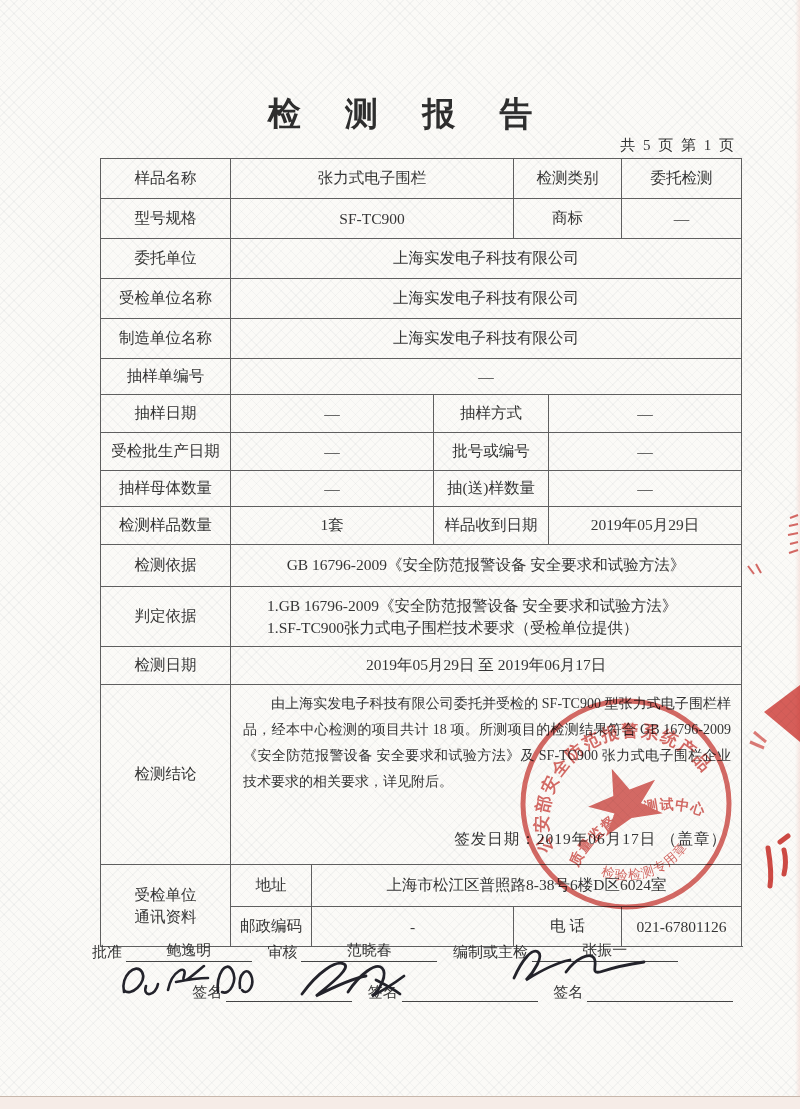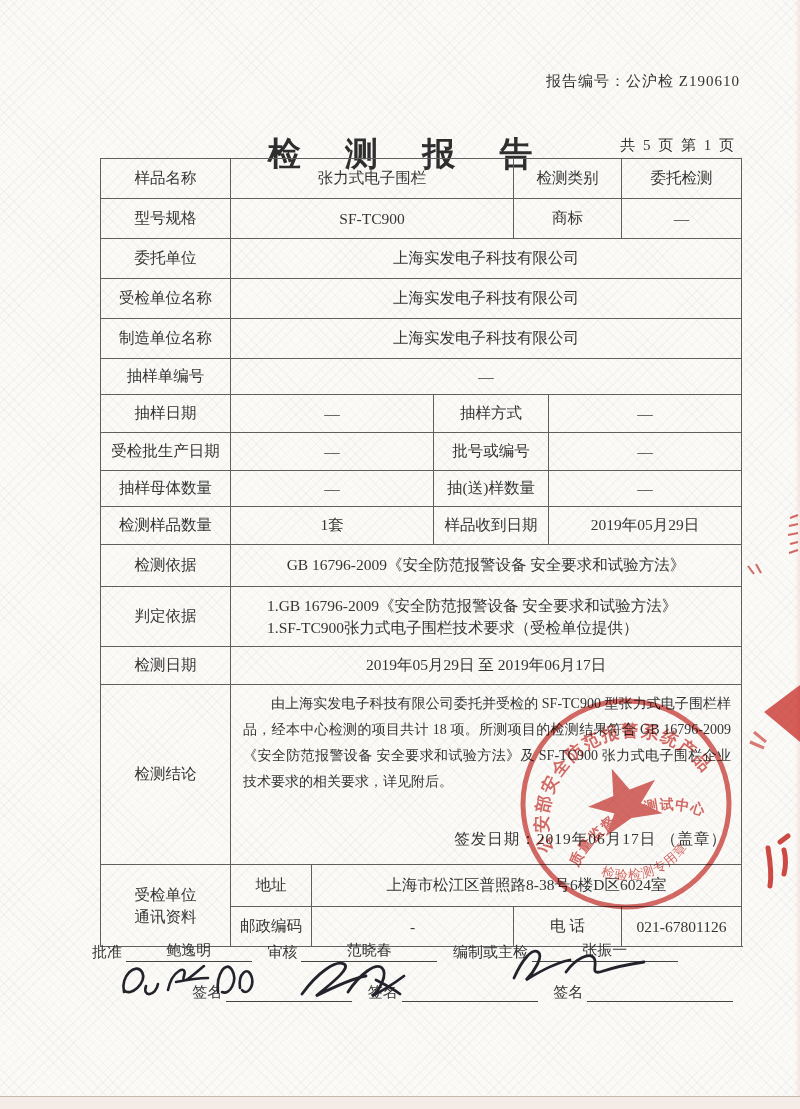--- a/index.html
+++ b/index.html
@@ -15,21 +15,21 @@
     color:#353535;
   }
   
   .edge-bottom{position:absolute;left:0;bottom:0;width:100%;height:12px;
     background:#f6ece7;border-top:1px solid #c8b7ab;}
   .edge-right{position:absolute;top:0;right:0;width:5px;height:100%;
     background:linear-gradient(to right, rgba(244,214,208,0), rgba(240,205,198,0.45));}
 
   .report-no{position:absolute;top:72px;right:60px;font-size:15px;letter-spacing:1px;}
   .title{position:absolute;top:92px;left:0;width:100%;text-align:center;
-    font-size:33px;font-weight:bold;letter-spacing:18px;text-indent:18px;color:#2e2e2e;margin-top:40px;}
+    font-size:33px;font-weight:bold;letter-spacing:18px;text-indent:18px;color:#2e2e2e;}
   .page-info{position:absolute;top:136px;right:64px;font-size:15px;letter-spacing:2px;}
 
   table.tbl{position:absolute;left:100px;top:158px;width:641px;
     border-collapse:collapse;table-layout:fixed;font-size:15.5px;}
   .tbl td{border:1px solid #5f5f5f;padding:0 4px;text-align:center;
     vertical-align:middle;overflow:hidden;}
   .tbl tr.h40 td{height:39px}.tbl tr.h36 td{height:35px}
   .tbl tr.h38 td{height:37px}.tbl tr.h42 td{height:41px}
   .tbl tr.h60 td{height:59px}.tbl tr.h170 td{height:169px}
   .tbl td.left{text-align:left;padding-left:36px;}
@@ -47,21 +47,20 @@
 
   
   .stamp{position:absolute;left:510px;top:688px;opacity:.82;mix-blend-mode:multiply;z-index:5;}
   .frag{position:absolute;z-index:4;mix-blend-mode:multiply;}
 </style>
 </head>
 <body>
 
 <div class="page">
 
-  <div class="report-no">报告编号：公沪检 Z190610</div>
   <div class="title">检 测 报 告</div>
   <div class="page-info">共 5 页  第 1 页</div>
 
   <table class="tbl">
     <colgroup>
       <col style="width:130px">
         <col style="width:81px">
         <col style="width:122px">
       <col style="width:80px">
         <col style="width:35px">

